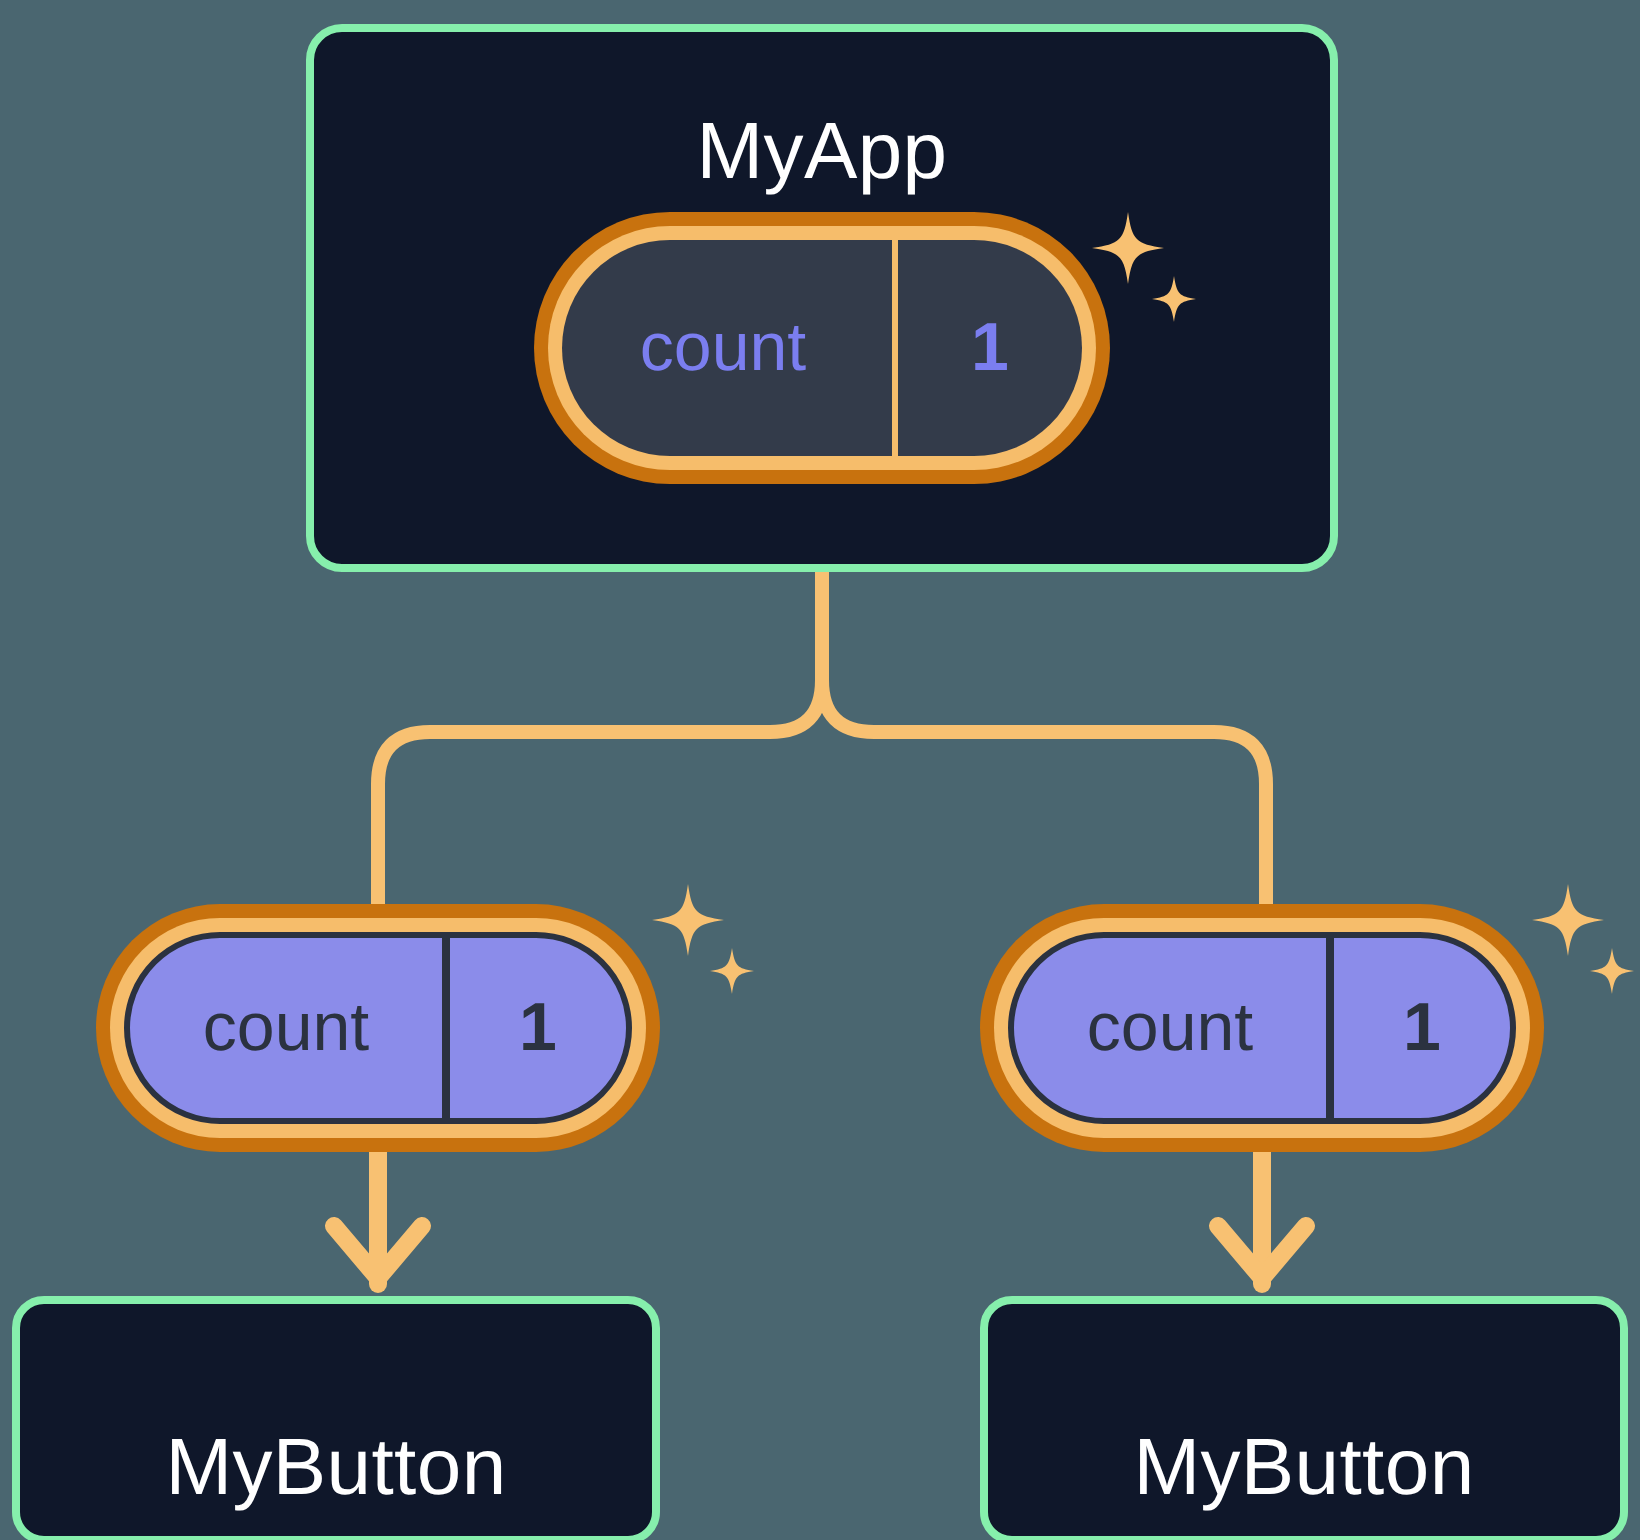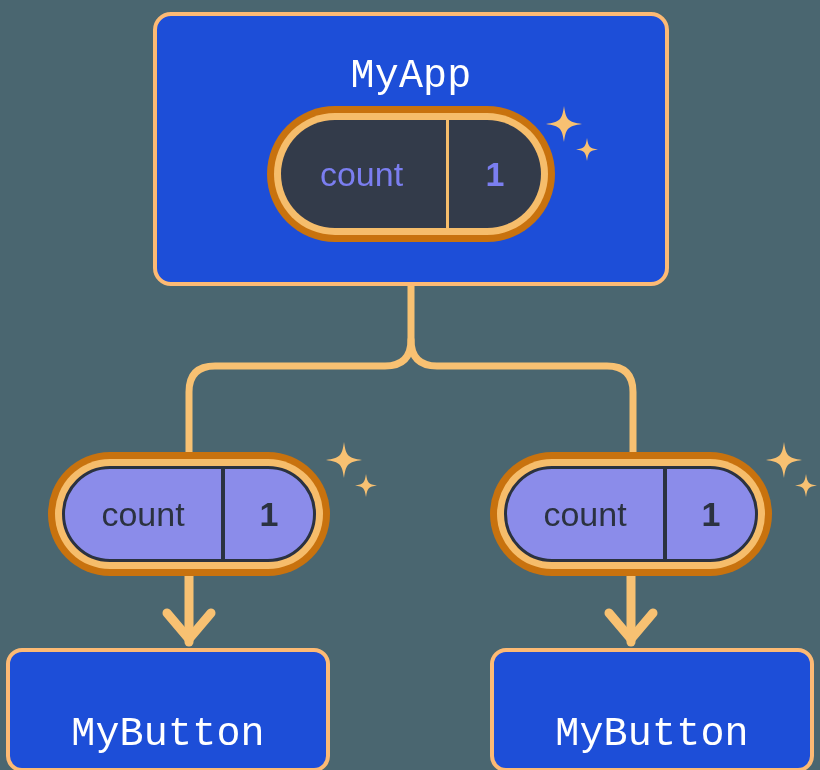--- a/index.html
+++ b/index.html
@@ -22,24 +22,23 @@
     position: absolute;
     left: 0;
     top: 0;
     width: 820px;
     height: 770px;
     overflow: visible;
   }
   .node-box {
     position: absolute;
     box-sizing: border-box;
-    background: #1d4ed8;
-    border: 4px solid #fdba74;
+    background: #0f172a;
+    border: 4px solid #86efac;
     border-radius: 16px;
-    font-family: Liberation Mono, monospace;
   }
   #box-myapp {
     left: 153px;
     top: 12px;
     width: 516px;
     height: 274px;
     border-radius: 18px;
   }
   #box-btn-left {
     left: 6px;

